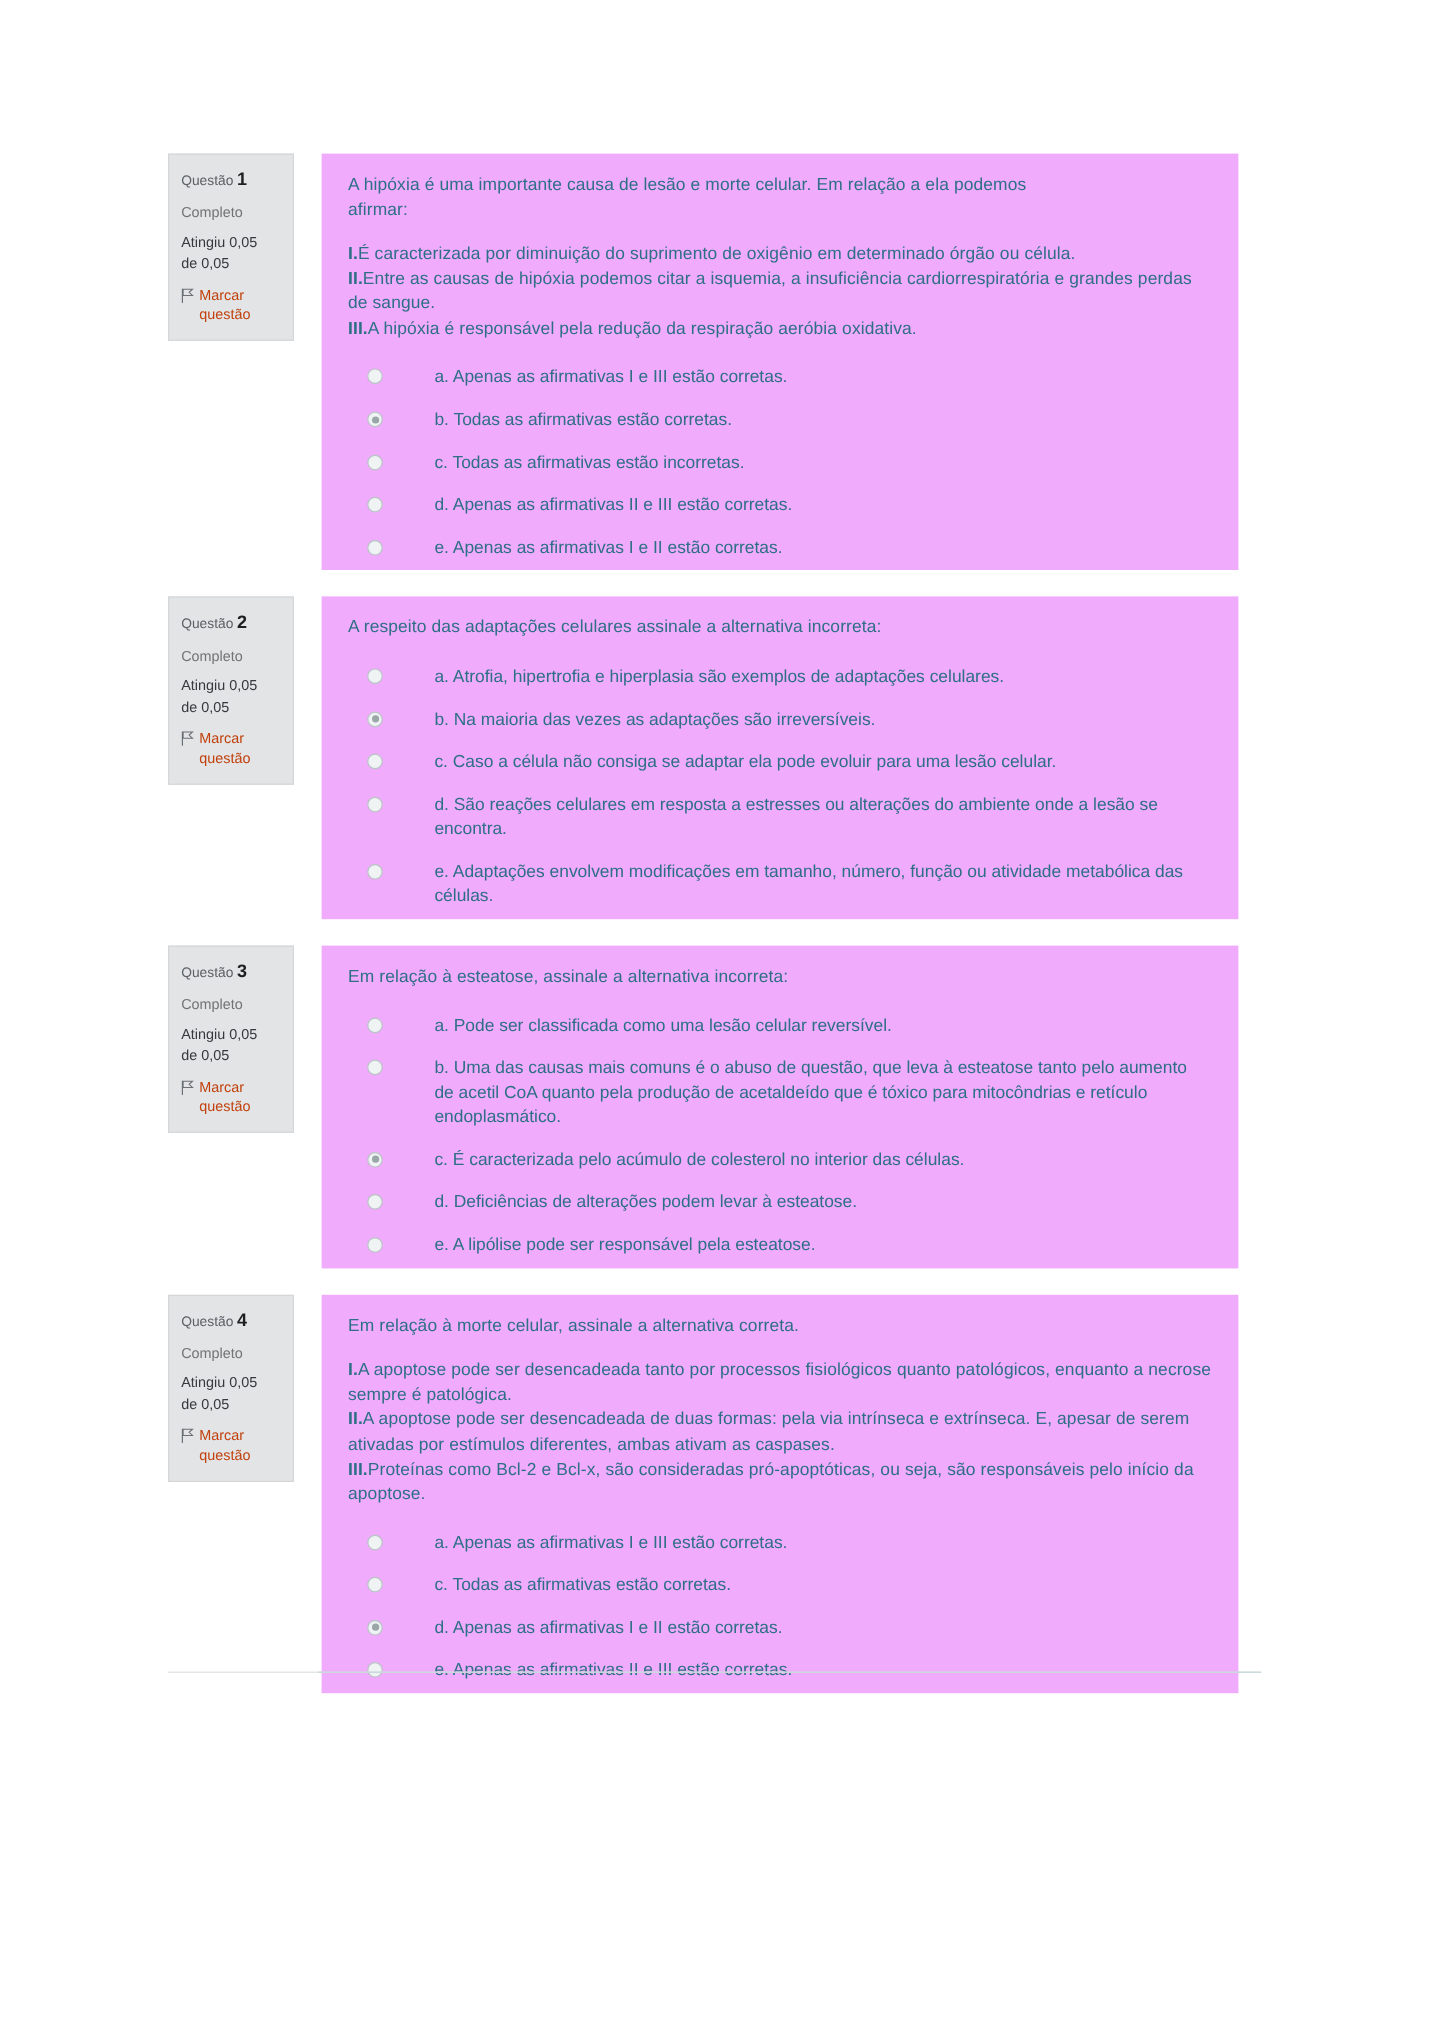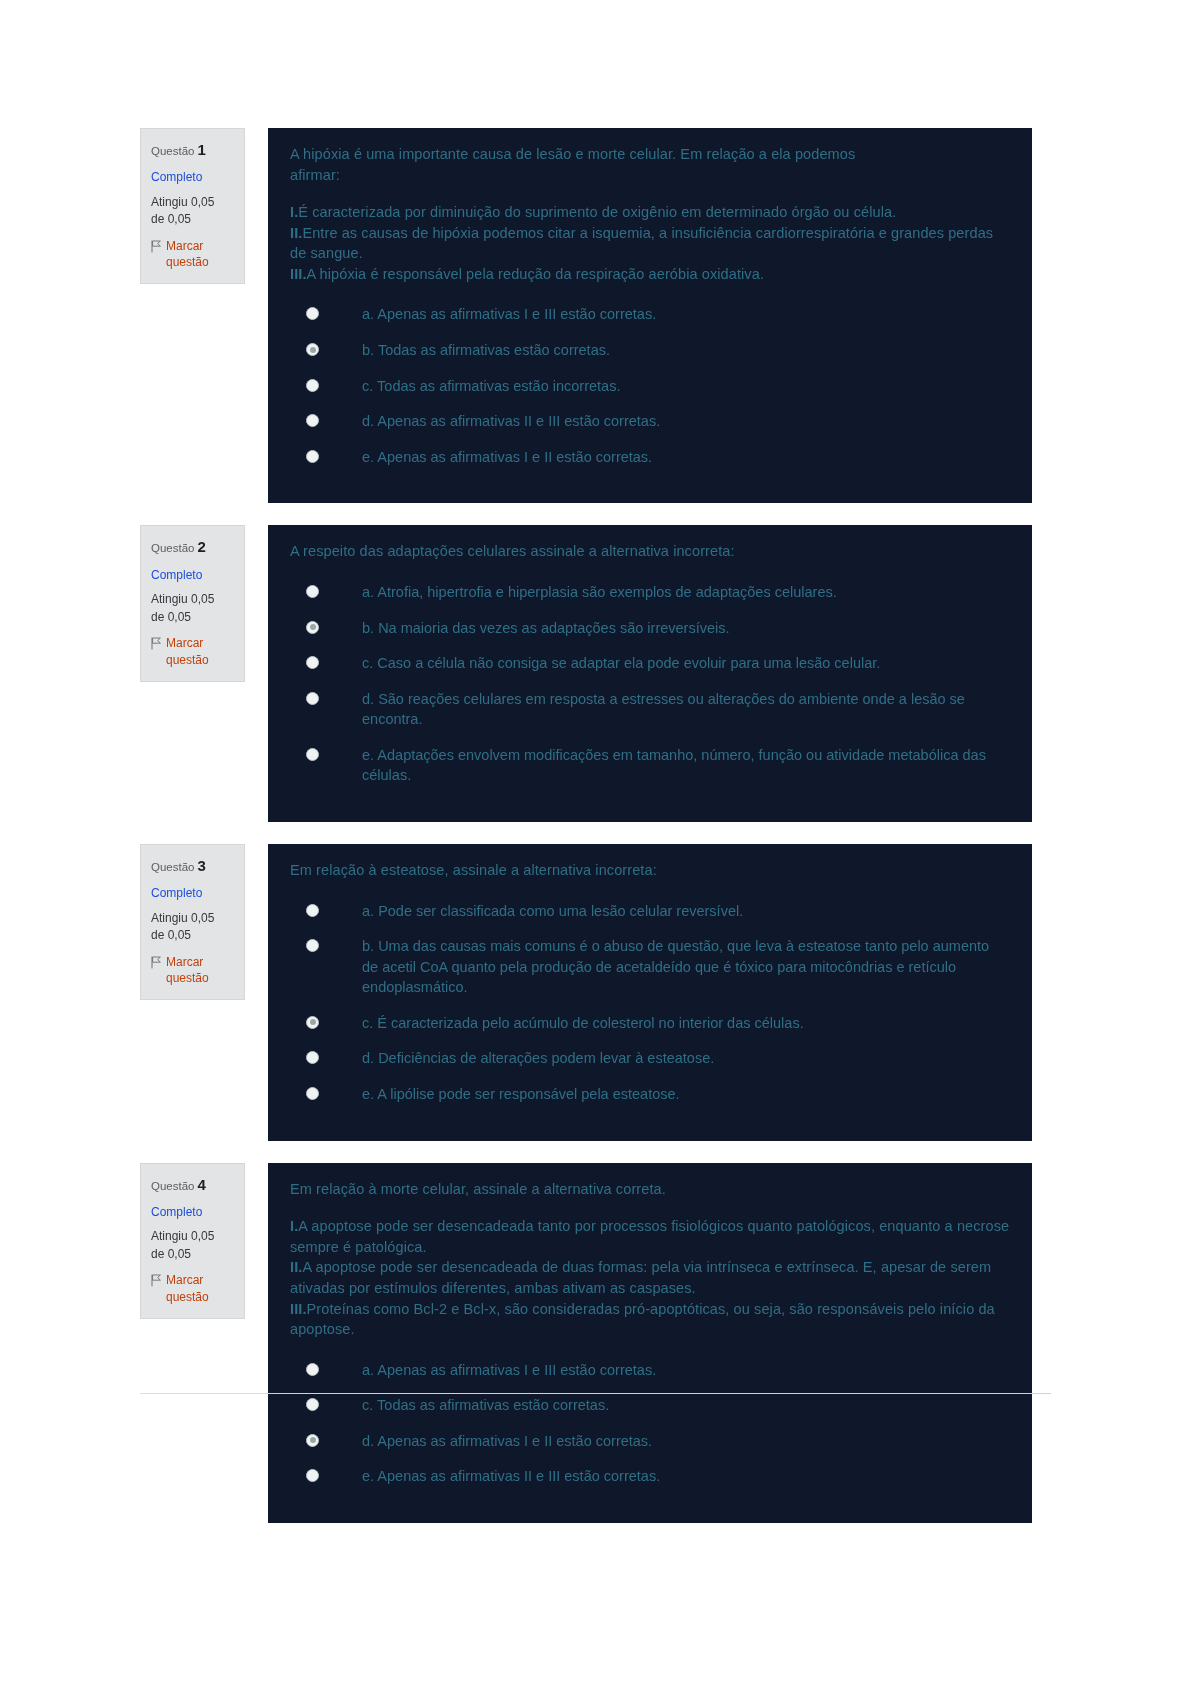--- a/index.html
+++ b/index.html
@@ -43,21 +43,21 @@
   .q-number {
     font-size: 11.5px;
     color: #5b6065;
   }
   .q-number b {
     font-size: 15px;
     font-weight: bold;
     color: #1d1f21;
     margin-left: 3px;
   }
-  .info-status { color: #1d4ed8; font-size: 12px; }
+  .info-status { color: #737373; font-size: 12px; }
   .info-grade { color: #36393d; font-size: 12px; line-height: 1.45; }
   .flag-row {
     display: flex;
     align-items: flex-start;
     gap: 4px;
     font-size: 12px;
     color: #c2410c;
     margin-top: 9px;
   }
   .flag-icon {
@@ -66,23 +66,23 @@
     height: 13px;
     position: relative;
     display: inline-block;
     margin-top: 2px;
   }
   .flag-icon svg { display: block; }
   .flag-label { line-height: 1.4; }
 
   .body-panel {
     flex: 1;
-    background: #0f172a;
+    background: #f0abfc;
     margin-left: 23px;
-    padding: 16px 22px 36px 22px;
+    padding: 16px 22px 8px 22px;
     min-height: 60px;
   }
   .stem {
     font-size: 14.5px;
     line-height: 1.42;
     color: #2f6f86;
     margin: 0 0 0 0;
     letter-spacing: 0.1px;
   }
   .stem p { margin: 0; }

